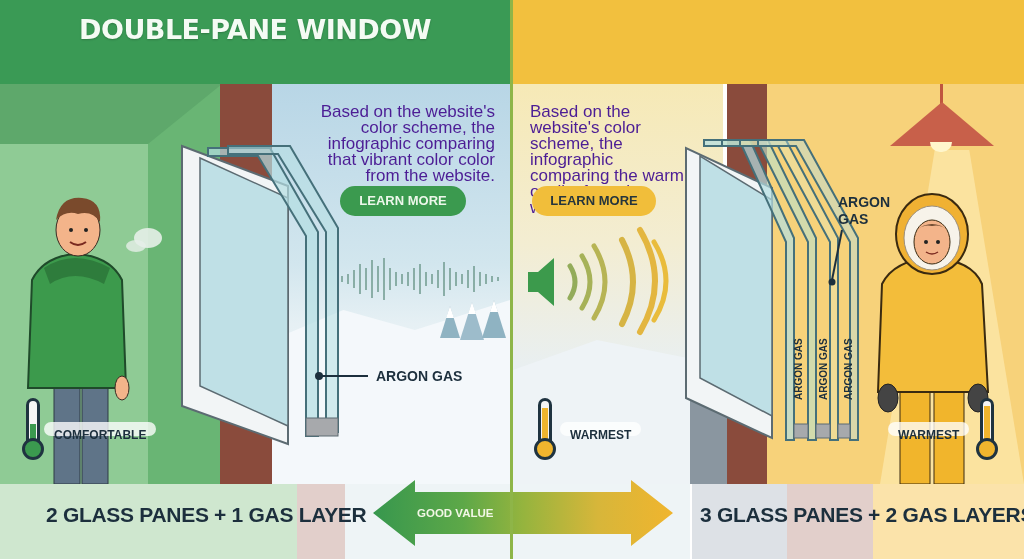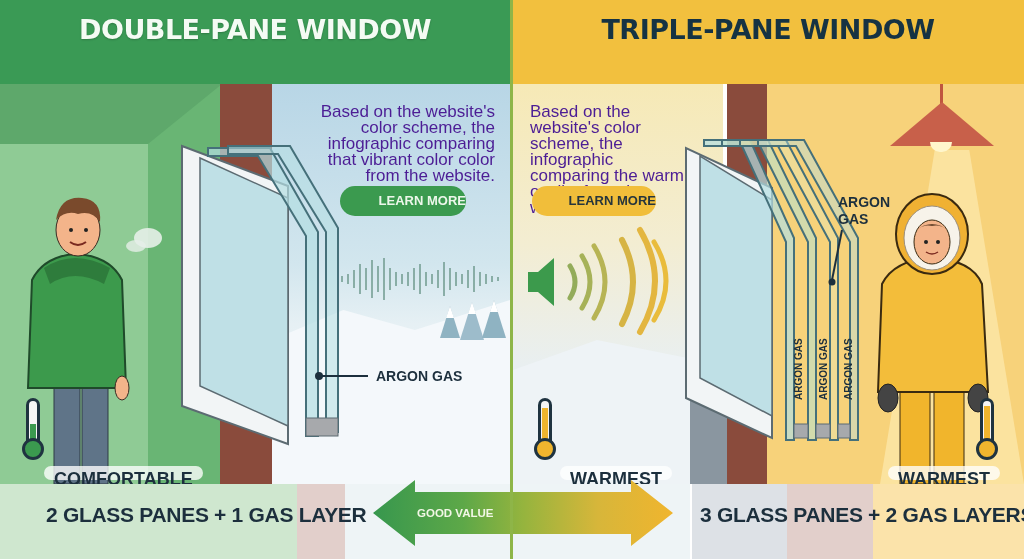--- a/index.html
+++ b/index.html
@@ -42,26 +42,26 @@
     clip-path: polygon(38% 0, 62% 0, 100% 100%, 0 100%); }
   .lamp-cord { position: absolute; left: 940px; top: 84px; width: 3px; height: 20px; background: #c0563f; }
   .lamp-shade { position: absolute; left: 890px; top: 102px; width: 104px; height: 44px; background: #c8604a;
     clip-path: polygon(50% 0, 100% 100%, 0 100%); }
   .lamp-bulb { position: absolute; left: 930px; top: 142px; width: 22px; height: 10px; border-radius: 0 0 11px 11px; background: #fff6cc; }
 
   
   .blurb { position: absolute; font-size: 17px; line-height: 16px; color: #4c1d95; }
   .blurb.left { left: 305px; top: 104px; width: 190px; text-align: right; }
   .blurb.right { left: 530px; top: 104px; width: 160px; text-align: left; }
-  .cta { position: absolute; height: 30px; border-radius: 15px; font-weight: bold; font-size: 13px; text-align: right; line-height: 30px; }
+  .cta { position: absolute; height: 30px; border-radius: 15px; font-weight: bold; font-size: 13px; text-align: center; line-height: 30px; }
   .cta.left { left: 340px; top: 186px; width: 126px; background: #3b9a4f; color: #ecf7ea; }
   .cta.right { left: 532px; top: 186px; width: 124px; background: #f1be3a; color: #26353c; }
 
   
-  .pill-label { position: absolute; font-weight: bold; font-size: 18px; color: #1c2f3d; background: rgba(255,255,255,0.78); border-radius: 13px; height: 14px; line-height: 26px; padding: 0 10px; margin-top: 44px; }
+  .pill-label { position: absolute; font-weight: bold; font-size: 12px; color: #1c2f3d; background: rgba(255,255,255,0.78); border-radius: 13px; height: 14px; line-height: 26px; padding: 0 10px; }
   .argon { position: absolute; font-weight: bold; font-size: 14px; color: #1c2f3d; }
   .argon-vert { position: absolute; font-weight: bold; font-size: 10px; color: #1c2f3d; transform: rotate(-90deg); transform-origin: left top; white-space: nowrap; }
 
   
   .thermo { position: absolute; width: 22px; }
   .thermo .tube { position: absolute; left: 4px; top: 0; width: 14px; height: 46px; border: 3px solid #1f3340; border-bottom: none; border-radius: 7px 7px 0 0; background: #f5f5f5; }
   .thermo .fill { position: absolute; left: 8px; width: 6px; }
   .thermo .bulb { position: absolute; left: 0; top: 40px; width: 22px; height: 22px; border-radius: 50%; border: 3px solid #1f3340; }
 
   
@@ -86,21 +86,20 @@
   
   .person { position: absolute; }
 </style>
 </head>
 <body>
 
 <div class="header left">
   <h1>DOUBLE-PANE WINDOW</h1>
 </div>
 <div class="header right">
-  <h1>TRIPLE-PANE WINDOW</h1>
 </div>
 
 <div class="l-room"></div>
 <div class="l-ceiling"></div>
 <div class="l-backwall"></div>
 <div class="l-sidewall"></div>
 <div class="l-brick"></div>
 <div class="l-snow"></div>
 <div class="l-hill"></div>
 

